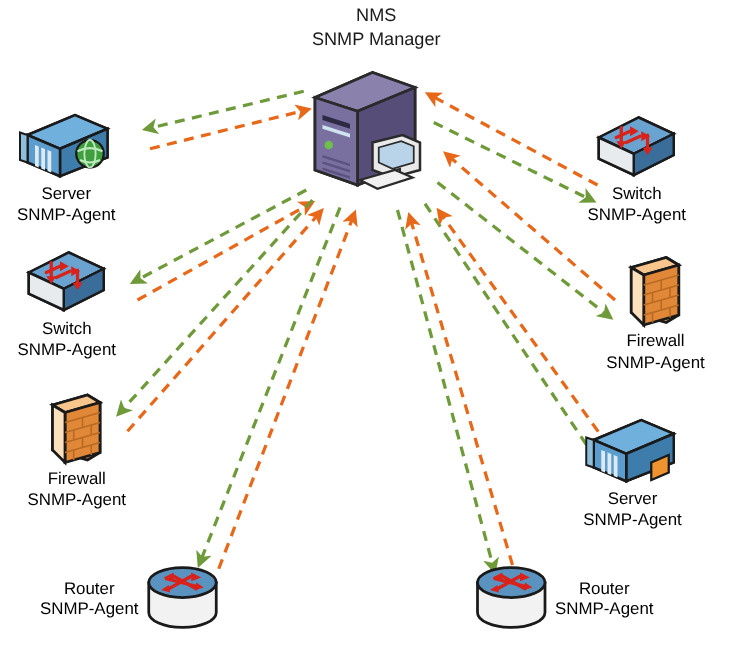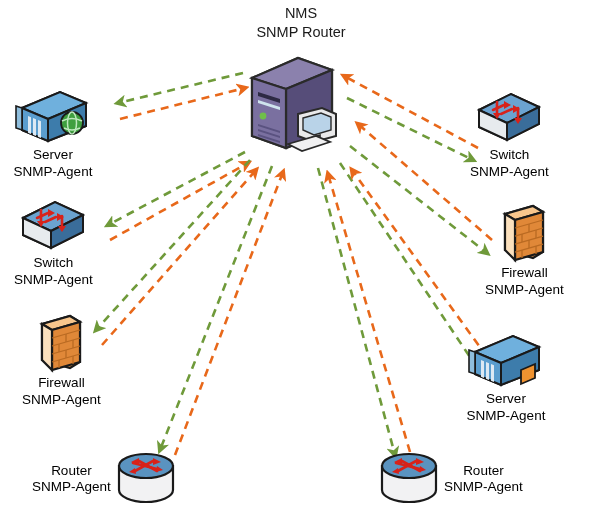--- a/index.html
+++ b/index.html
@@ -101,21 +101,21 @@
       <line x1="340" y1="163" x2="482" y2="375" stroke="#6f9a3a" marker-end="url(#head-green)"></line>
       <line x1="495" y1="368" x2="352" y2="170" stroke="#e8681a" marker-end="url(#head-orange)"></line>
 
       <line x1="318" y1="168" x2="395" y2="455" stroke="#6f9a3a" marker-end="url(#head-green)"></line>
       <line x1="410" y1="452" x2="328" y2="174" stroke="#e8681a" marker-end="url(#head-orange)"></line>
     </g>
   </svg>
 
   <div class="title" style="left:221px; top:4px; width:160px;">
     <span>NMS</span>
-    <span class="l2">SNMP Router</span>
+    <span class="l2">SNMP Manager</span>
   </div>
 
   <div class="node stacked" style="left:240px; top:48px;">
     <svg class="icon" width="105" height="110" viewBox="0 0 105 110">
 
       <path d="M12,30 L58,10 L92,22 L92,82 L46,100 L12,88 Z" fill="#6f6496" stroke="#2a2a2a" stroke-width="2.2"></path>
 
       <path d="M12,30 L58,10 L92,22 L46,41 Z" fill="#8b81ad" stroke="#2a2a2a" stroke-width="2.2"></path>
 
       <path d="M46,41 L92,22 L92,82 L46,100 Z" fill="#564d79" stroke="#2a2a2a" stroke-width="2.2"></path>

